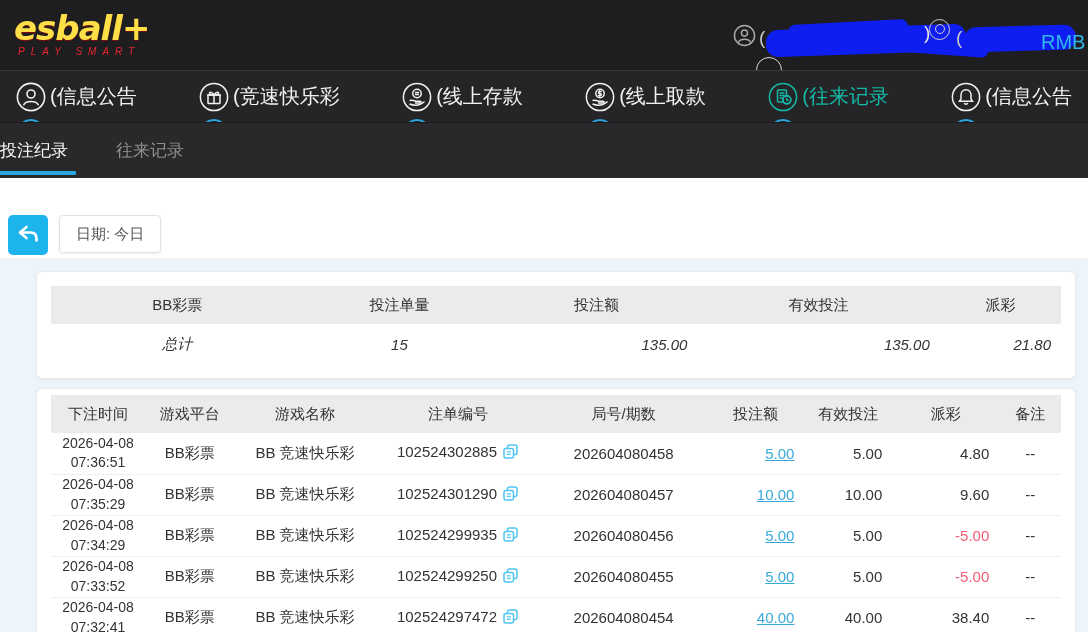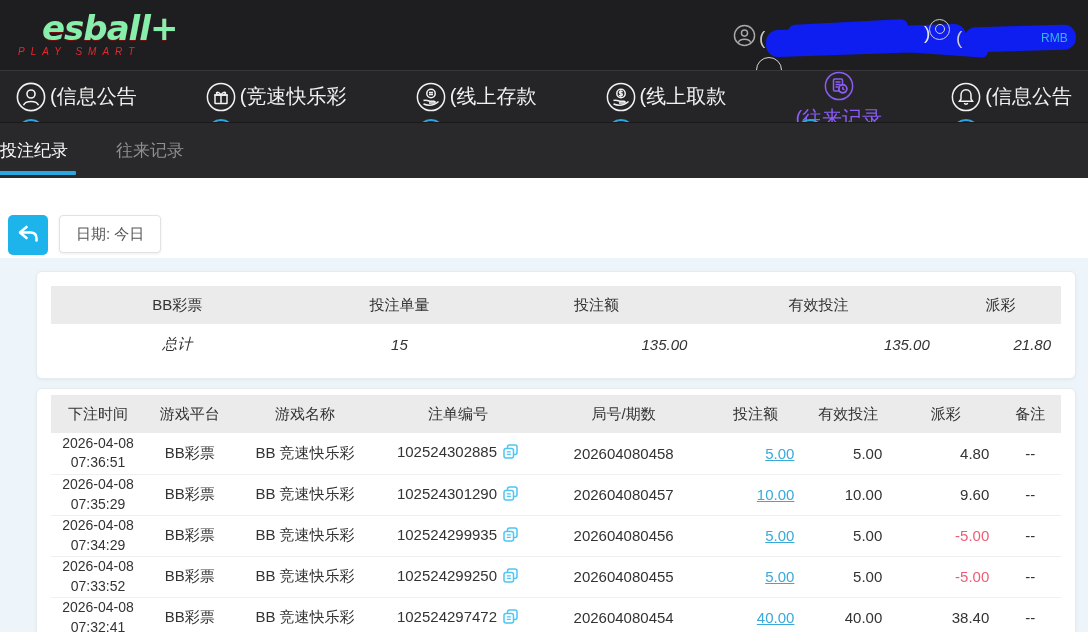--- a/index.html
+++ b/index.html
@@ -2,42 +2,42 @@
 <html><head>
 <meta charset="utf-8">
 <style>
   * { margin:0; padding:0; box-sizing:border-box; }
   html,body { width:1088px; height:632px; overflow:hidden; }
   body { font-family:"Liberation Sans","DejaVu Sans",sans-serif; background:#eef5fa; color:#333; }
 
   
   .top-header { position:relative; height:70px; background:#1e1e20; overflow:hidden; }
   .logo { position:absolute; left:14px; top:8px; cursor:pointer; }
-  .logo-brand { font-family:"DejaVu Sans",sans-serif; font-size:34px; font-weight:bold; font-style:italic; color:#86efac; letter-spacing:-1px; text-shadow:0 1px 0 #7a0c10;margin-left:28px; }
+  .logo-brand { font-family:"DejaVu Sans",sans-serif; font-size:34px; font-weight:bold; font-style:italic; color:#fde047; letter-spacing:-1px; text-shadow:0 1px 0 #7a0c10; }
   .logo-tag { font-size:10px; font-style:italic; letter-spacing:6px; color:#e8262d; margin-top:-2px; padding-left:4px; }
 
   .user-area { position:absolute; left:728px; top:0; width:360px; height:70px; }
   .u-person { position:absolute; left:5px; top:24px; }
   .u-paren { position:absolute; color:#c8c8c8; font-size:19px; top:27px; }
   .p1 { left:31px; } .p2 { left:196px; color:#e6e6e6; top:22px; } .p3 { left:228px; }
   .u-circle { position:absolute; left:201px; top:19px; width:21px; height:21px; border:1.5px solid #cfcfcf; border-radius:50%; }
   .u-circle::after { content:""; position:absolute; left:5px; top:4px; width:8px; height:8px; border:1.5px solid #cfcfcf; border-radius:50%; }
   .redact { position:absolute; background:#0f1ef0; border-radius:12px; }
   .r1 { left:38px; top:27px; width:200px; height:27px; transform:rotate(-2deg); }
   .r2 { left:150px; top:43px; width:110px; height:11px; transform:rotate(4deg); border-radius:6px; }
   .r3 { left:236px; top:26px; width:112px; height:25px; transform:rotate(-1.5deg); }
   .r4 { left:60px; top:22px; width:120px; height:14px; transform:rotate(-3deg); }
-  .u-rmb { position:absolute; left:313px; top:31px; color:#2fb9e9; font-size:12px; }
+  .u-rmb { position:absolute; left:313px; top:31px; color:#2fb9e9; font-size:20px; }
   .artifact-circle-top { position:absolute; left:756px; top:57px; width:26px; height:26px; border:1.5px solid #d8d8d8; border-radius:50%; }
 
   
   .main-nav { position:relative; height:52px; background:#252527; border-top:1px solid #38383a; overflow:hidden; }
   .main-nav ul { list-style:none; display:flex; justify-content:space-between; align-items:center; height:100%; padding:0 16px; }
   .nav-item { position:relative; display:flex; align-items:center; gap:4px; height:100%; color:#f2f2f2; font-size:20px; cursor:pointer; }
-  .nav-item.active { color:#8b5cf6;flex-direction:column; }
+  .nav-item.active { color:#14b8a6; }
   .nav-ic { width:30px; height:30px; flex:0 0 auto; }
   .nav-ic svg { display:block; }
   .nav-arc { position:absolute; left:1px; bottom:-25px; width:28px; height:28px; border:2px solid #2ba7e0; border-radius:50%; }
 
   
   .sub-nav { height:56px; background:#29292b; border-top:1px solid #19191b; display:flex; align-items:center; gap:48px; }
   .tab { position:relative; height:100%; display:flex; align-items:center; color:#8f8f8f; font-size:17px; cursor:pointer; }
   .tab.active { color:#ffffff; }
   .tab-underline { position:absolute; left:-8px; right:-8px; bottom:3px; height:4px; background:#2ba7e0; border-radius:1px; }
 

